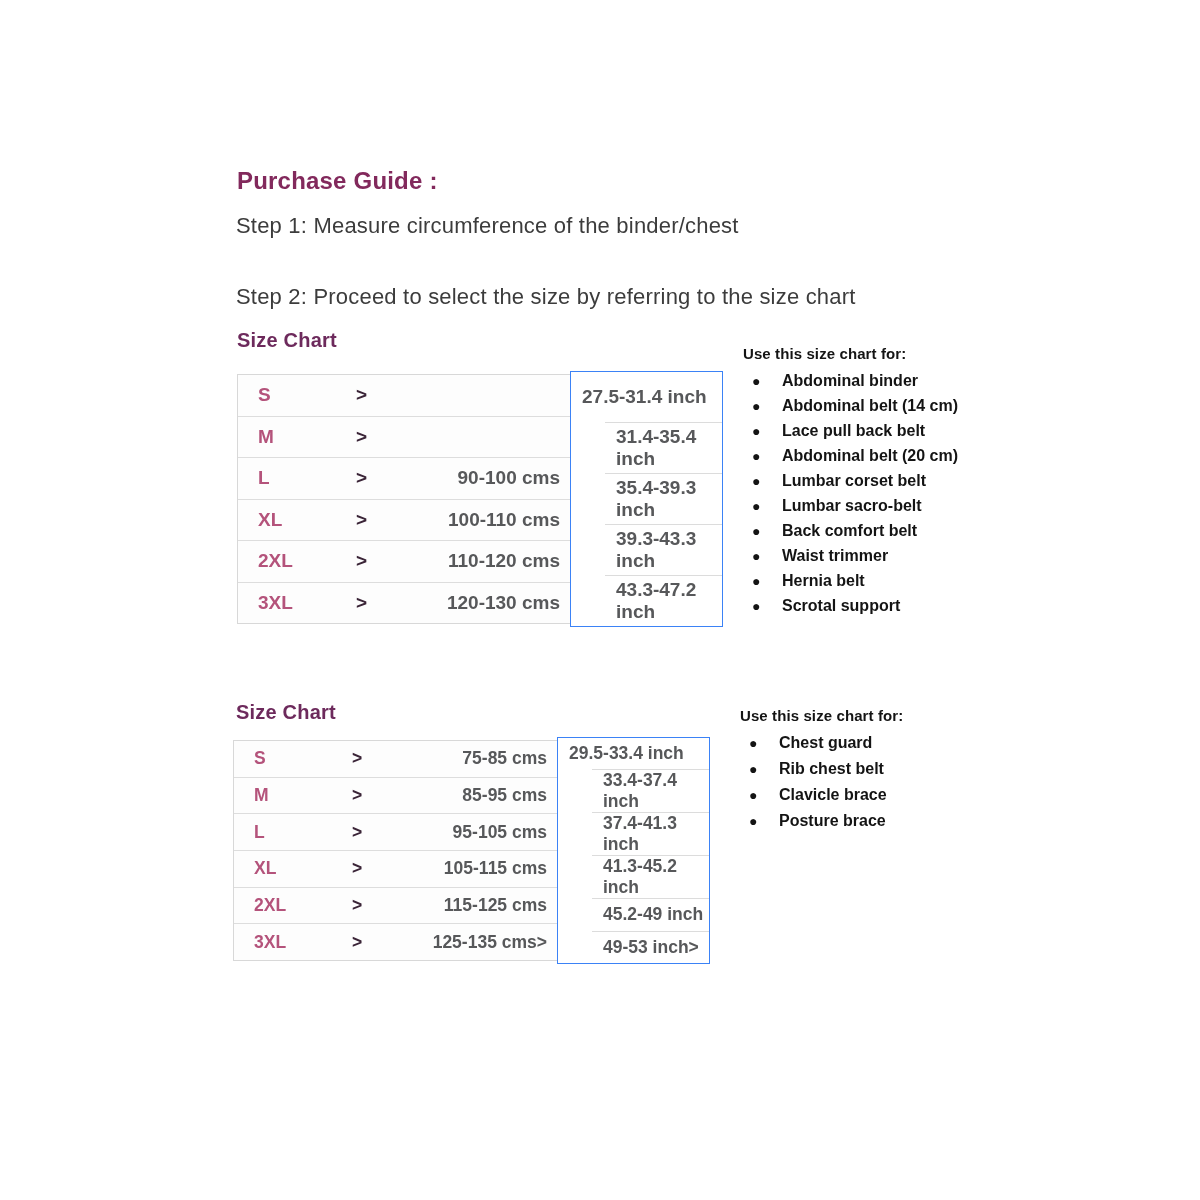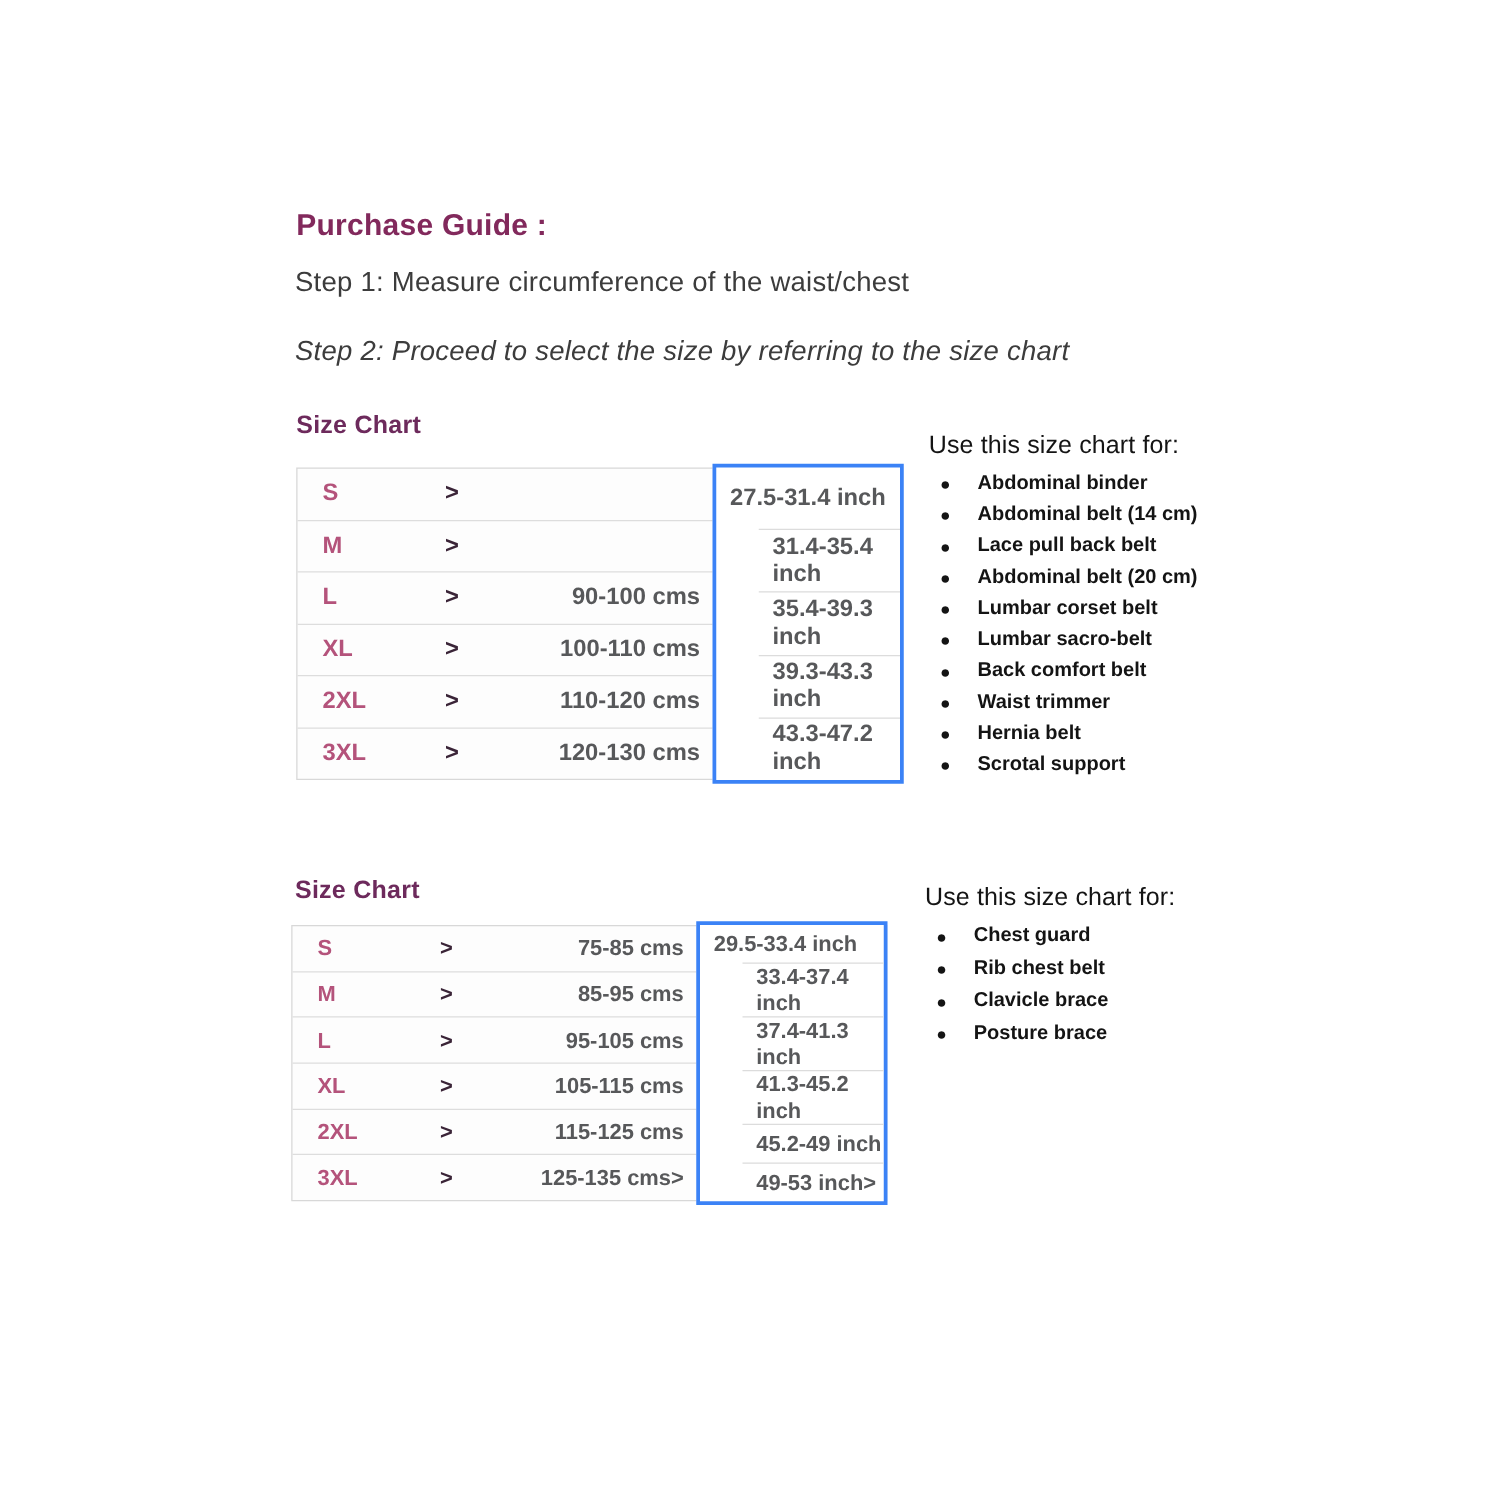--- a/index.html
+++ b/index.html
@@ -17,21 +17,21 @@
     position:absolute; left:237px; top:167px;
     font-size:24px; font-weight:600; color:#82295c;
     letter-spacing:0.2px;
   }
   .step-line {
     position:absolute; left:236px;
     font-size:22px; font-weight:500; color:#3c3c3c;
     letter-spacing:0.2px;
   }
   .step-1 { top:213px; }
-  .step-2 { top:268px;font-style:italic; }
+  .step-2 { top:284px; }
 
   .section-title {
     position:absolute;
     font-size:20px; font-weight:700; color:#6d2a5c;
     letter-spacing:0.2px;
     text-align:center;
   }
   .section-title-1 { left:237px; top:329px; }
   .section-title-2 { left:236px; top:701px; }
 
@@ -61,37 +61,37 @@
     font-weight:600; color:#57585a;
   }
   .size-table-1 .t-cms { padding-right:162px; }
   .size-table-2 .t-cms { padding-right:162px; }
 
   
   .inch-box {
     position:absolute; right:-1px; top:-4px;
     width:153px; height:calc(100% + 8px);
     background:#ffffff;
-    border:3px solid #3b82f6;
+    border:1px solid #3b82f6;
     display:flex; flex-direction:column;
   }
   .inch-cell {
     flex:1; display:flex; align-items:center;
     padding-left:11px;
     font-weight:600; color:#57585a;
   }
   .inch-cell + .inch-cell { border-top:1px solid #dcdcdc;margin-left:34px; }
 
   
   .usage-block { position:absolute; }
   .usage-block-1 { left:743px; top:345px; }
   .usage-block-2 { left:740px; top:707px; }
 
   .usage-heading {
-    font-size:20px; font-weight:400; color:#141414;
+    font-size:15px; font-weight:700; color:#141414;
     letter-spacing:0.1px;
   }
   .usage-list { margin-top:9px; }
   .usage-item {
     display:flex; align-items:flex-start;
     font-size:16px; font-weight:700; color:#141414;
   }
   .usage-block-1 .usage-item { height:25px; }
   .usage-block-2 .usage-item { height:26px; }
   .bullet {
@@ -99,21 +99,21 @@
     font-size:14px; line-height:21px;
   }
   .usage-text { line-height:20px; }
 </style>
 </head>
 <body>
 
 <div class="canvas">
 
   <div class="purchase-title">Purchase Guide :</div>
-  <div class="step-line step-1">Step 1: Measure circumference of the waist/chest</div>
+  <div class="step-line step-1">Step 1: Measure circumference of the binder/chest</div>
   <div class="step-line step-2">Step 2: Proceed to select the size by referring to the size chart</div>
 
   <div class="section-title section-title-1">Size Chart</div>
 
   <div class="size-table size-table-1">
     <div class="t-row">
       <span class="t-size">S</span>
       <span class="t-chev">&gt;</span>
     </div>
     <div class="t-row">

